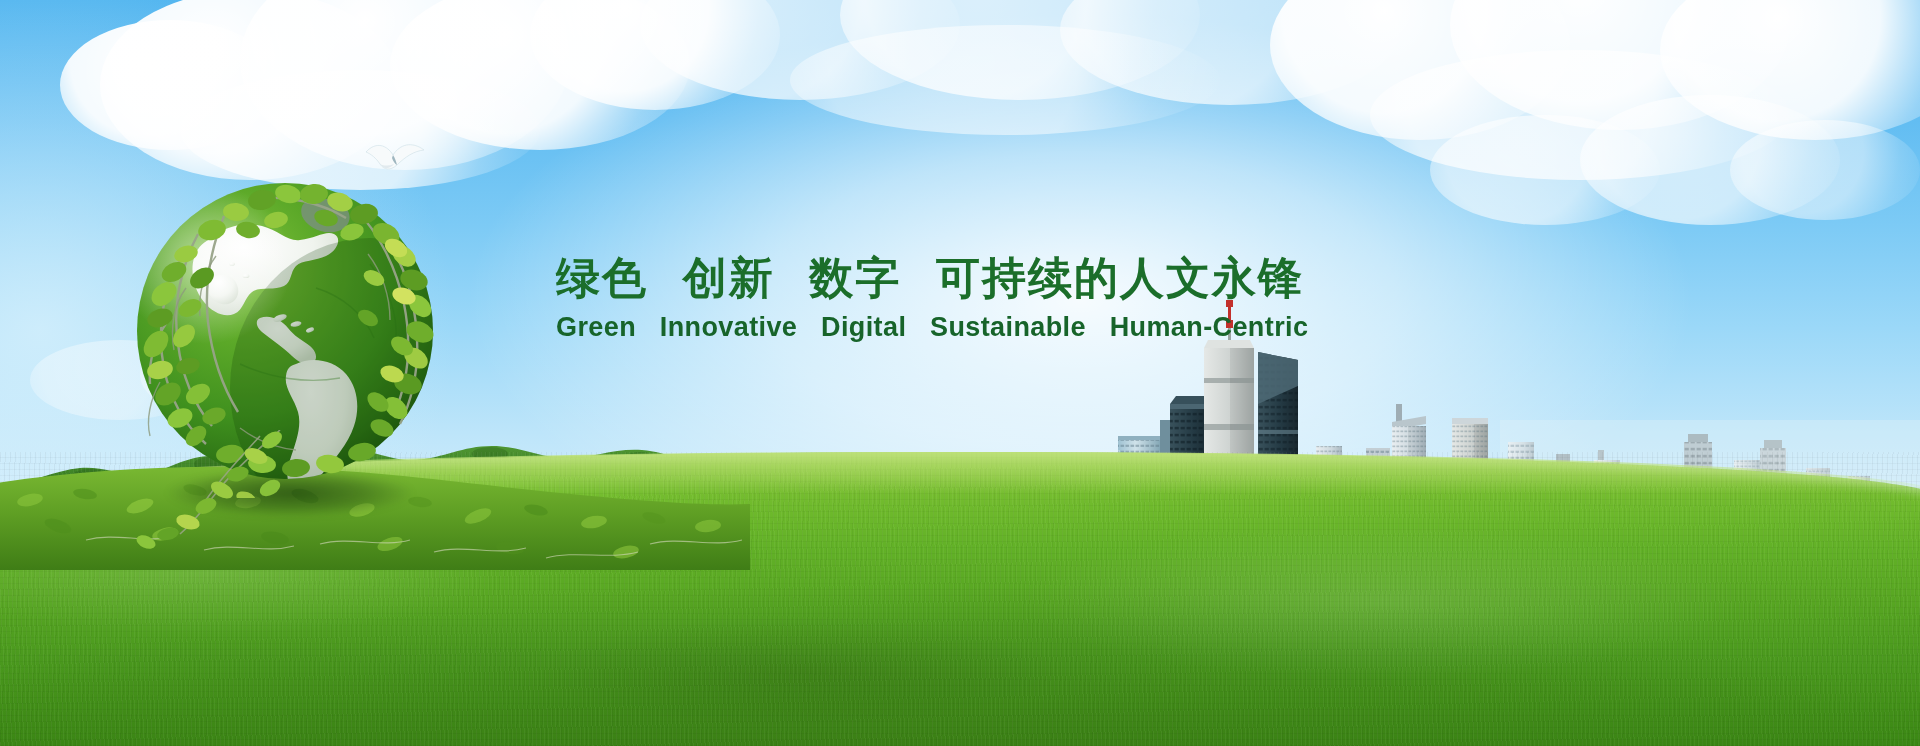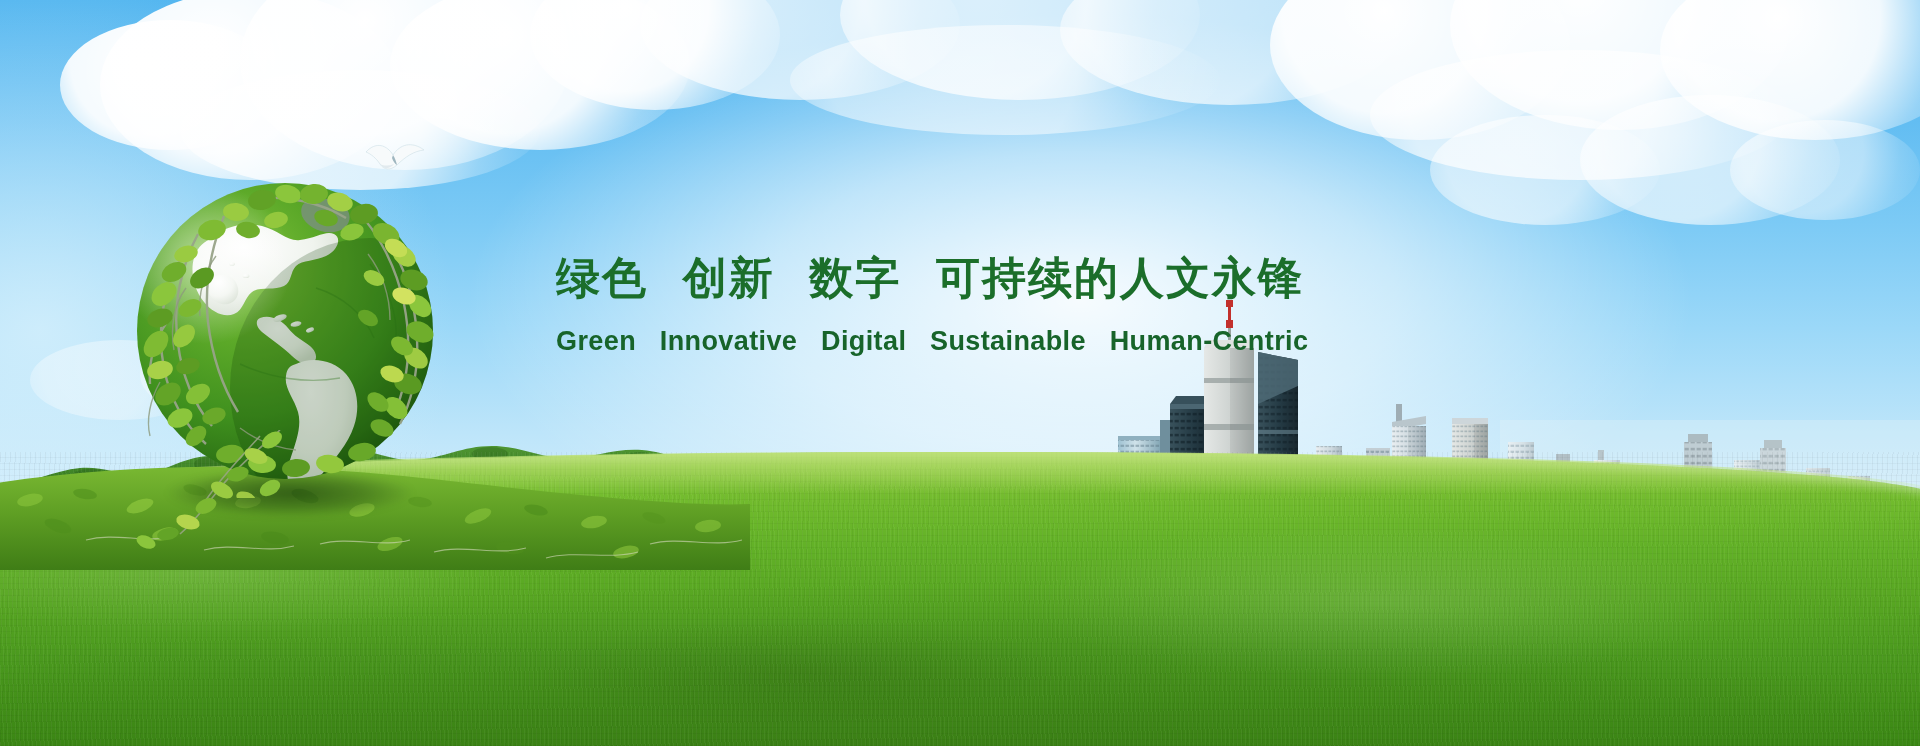--- a/index.html
+++ b/index.html
@@ -49,21 +49,21 @@
   #headline-block {
     position:absolute; left:556px; top:255px; width:740px;
     text-align:left;
   }
   #headline {
     font-size:44px; font-weight:bold; color:#1b6e2a;
     letter-spacing:2px; line-height:1.06;
     white-space:pre; font-family:"DejaVu Sans", sans-serif;
   }
   #subheadline {
-    margin-top:24px;
+    margin-top:10px;
     font-size:27px; font-weight:bold; color:#17642a;
     letter-spacing:0.4px; white-space:pre;
     font-family:"Liberation Sans", sans-serif;
   }
 
   
   #hills { position:absolute; left:0; top:424px; width:880px; height:80px; }
 
   
   #city { position:absolute; left:1060px; top:300px; width:860px; height:250px; }

